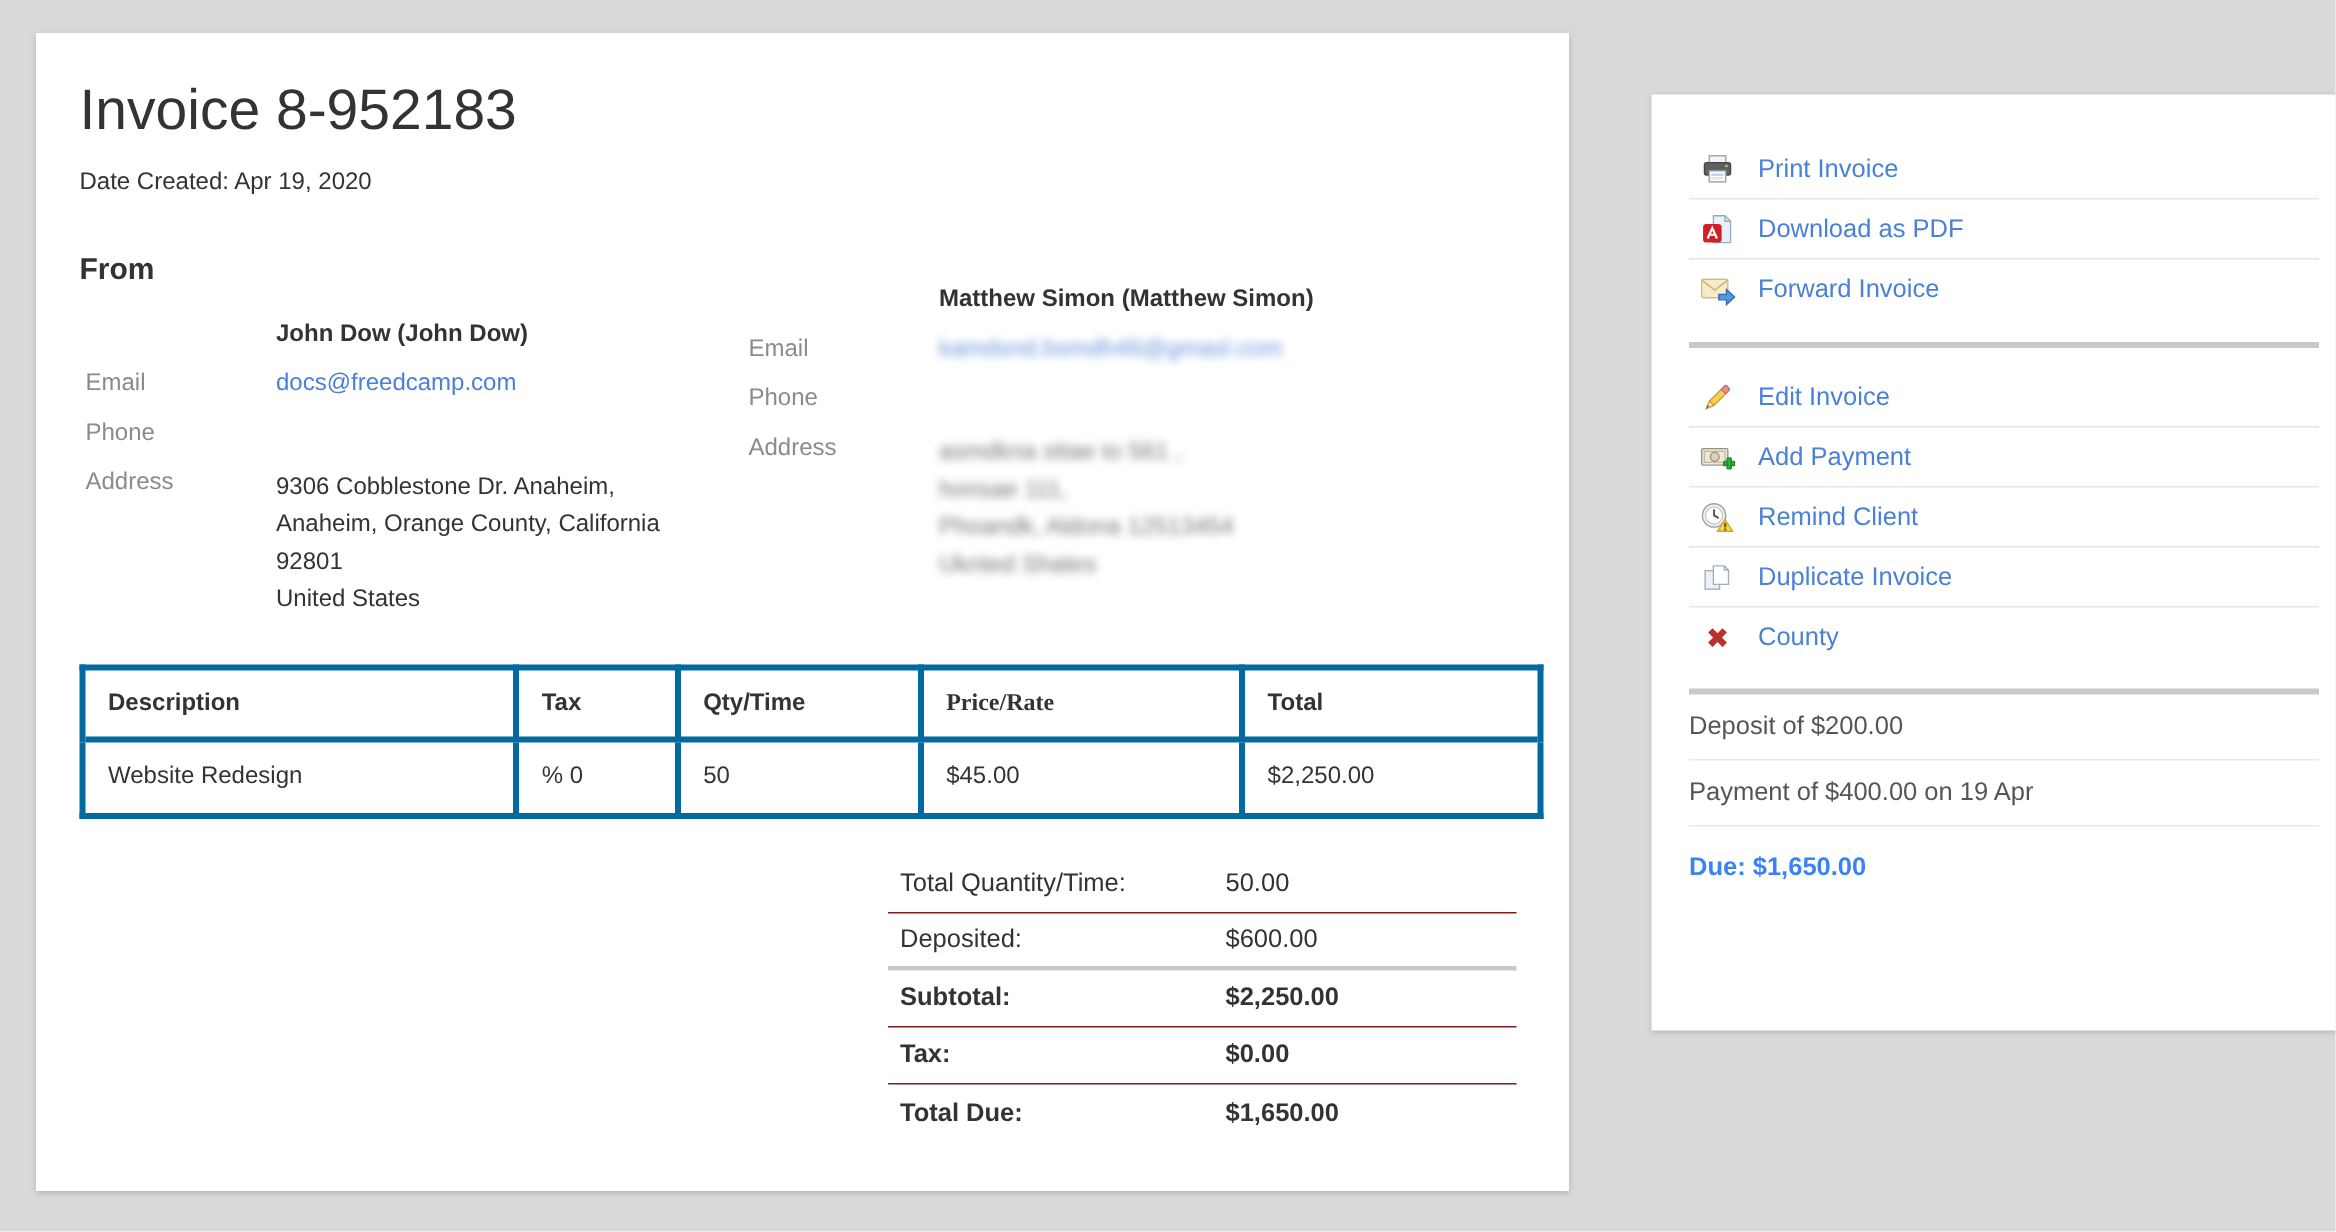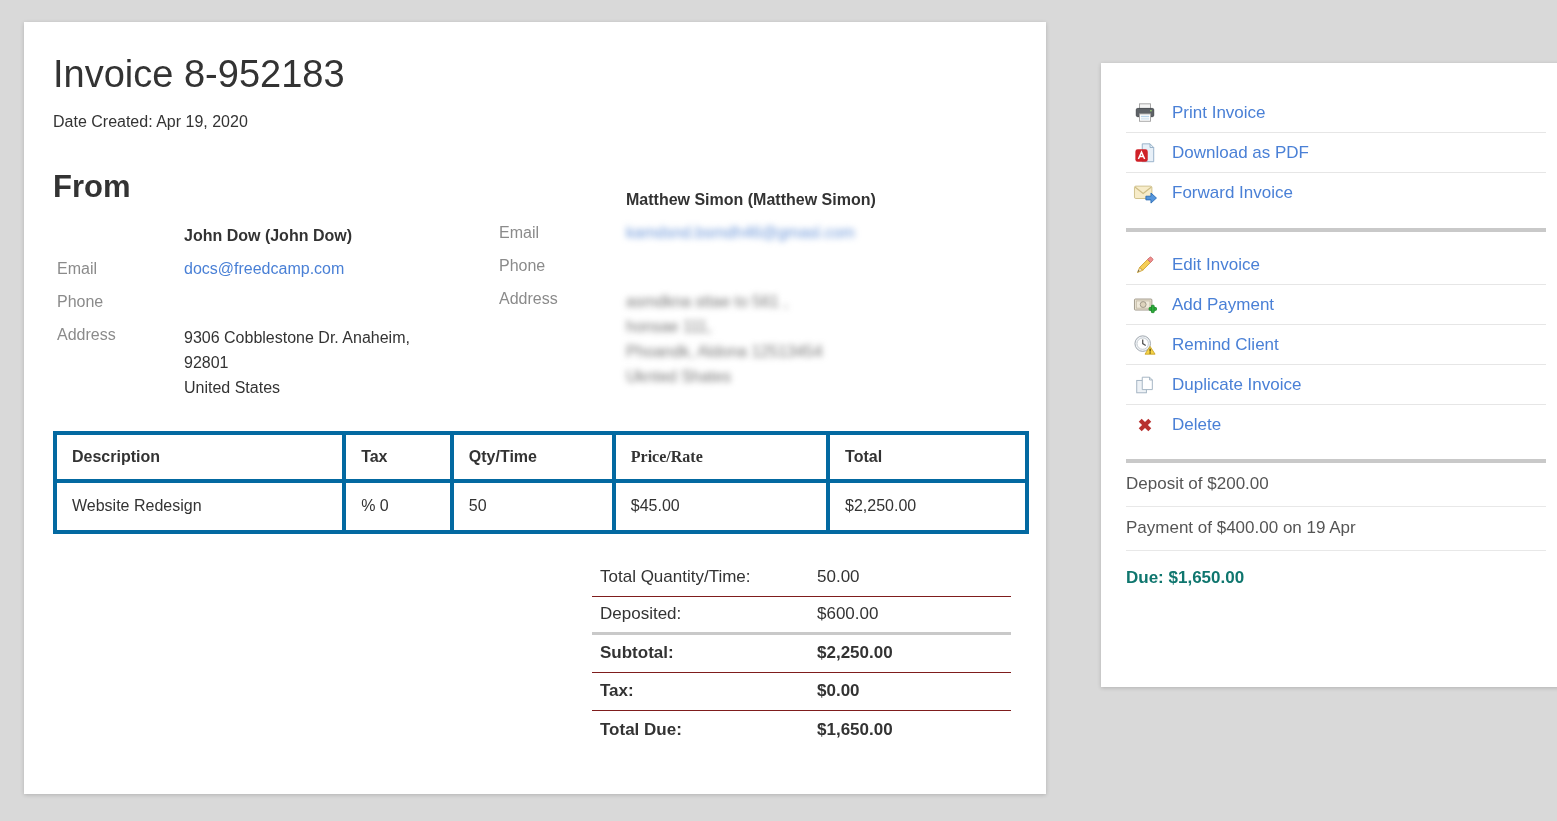--- a/index.html
+++ b/index.html
@@ -14,21 +14,21 @@
   .panel { position:absolute; background:#fff; box-shadow:0 1px 4px rgba(0,0,0,.18); }
 
   
   .main-panel { left:24px; top:22px; width:1022px; height:772px; padding:30px 35px 0 29px; }
   .invoice-title { margin:0; font-size:38px; font-weight:400; color:#333; line-height:1.2; }
   .date-created { margin-top:15px; font-size:16px; color:#333; }
 
   .parties { display:flex; margin-top:38px; }
   .party-from { width:442px; flex-shrink:0; }
   .party-to { flex:1; }
-  .party-heading { margin:0; font-size:31px; font-weight:700; color:#333; }
+  .party-heading { margin:0; font-size:20px; font-weight:700; color:#333; }
   .party-grid { margin-top:21px; display:grid; grid-template-columns:131px 1fr; row-gap:13px;
                 font-size:16px; line-height:20px; }
   .plabel { color:#8b8b8b; padding-left:4px; }
   .pvalue { min-height:20px; }
   .pname { font-weight:700; }
   .link { color:#4a80d6; text-decoration:none; cursor:pointer; }
   .addr div { line-height:25px; }
   .blur-line { filter:blur(3px); color:#777; }
   .blur-link { filter:blur(3px); color:#6b96d9; }
 
@@ -50,21 +50,21 @@
   .side-panel { left:1059px; top:63px; width:473px; height:624px; padding:30px 28px 0 25px;margin-left:42px; }
   .action-row { height:40px; display:flex; align-items:center; border-bottom:1px solid #e6e6e6; cursor:pointer; }
   .action-row.no-border { border-bottom:none; }
   .action-icon { width:24px; margin-left:7px; margin-right:15px; display:flex; align-items:center; justify-content:center; }
   .action-label { color:#4a80d6; font-size:17px; text-decoration:none; }
   .group-sep { height:4px; background:#c9c9c9; margin:15px 0 13px; }
   .group-sep.second { margin-top:14px; margin-bottom:0; }
 
   .ph-heading { margin:27px 0 12px; font-size:25px; font-weight:700; color:#333; }
   .ph-entry { font-size:17px; color:#555; padding:11px 0 12px; border-bottom:1px solid #e8e8e8; }
-  .ph-due { margin-top:17px; font-size:17px; font-weight:700; color:#0f766e; }
+  .ph-due { margin-top:17px; font-size:17px; font-weight:700; color:#3b82f6; }
 </style>
 </head>
 <body>
 
 <div class="panel main-panel">
   <h1 class="invoice-title">Invoice 8-952183</h1>
   <div class="date-created">Date Created: Apr 19, 2020</div>
 
   <div class="parties">
 
@@ -76,20 +76,21 @@
 
         <div class="plabel">Email</div>
         <div class="pvalue"><a class="link">docs@freedcamp.com</a></div>
 
         <div class="plabel">Phone</div>
         <div class="pvalue"></div>
 
         <div class="plabel">Address</div>
         <div class="pvalue addr">
           <div>9306 Cobblestone Dr. Anaheim,</div>
+          <div>Anaheim, Orange County, California</div>
           <div>92801</div>
           <div>United States</div>
         </div>
       </div>
     </section>
 
     <section class="party party-to">
       <div class="party-grid">
         <div class="plabel"></div>
         <div class="pvalue pname">Matthew Simon (Matthew Simon)</div>
@@ -246,21 +247,21 @@
     </span>
     <a class="action-label">Duplicate Invoice</a>
   </div>
 
   <div class="action-row no-border">
     <span class="action-icon">
       <svg width="20" height="20" viewBox="0 0 24 24">
         <path d="M4.5 8 L8 4.5 L12 8.5 L16 4.5 L19.5 8 L15.5 12 L19.5 16 L16 19.5 L12 15.5 L8 19.5 L4.5 16 L8.5 12 Z" fill="#b8312f"></path>
       </svg>
     </span>
-    <a class="action-label">Delete</a>
+    <a class="action-label">County</a>
   </div>
 
   <div class="group-sep second"></div>
 
   <div class="ph-entry">Deposit of $200.00</div>
   <div class="ph-entry">Payment of $400.00 on 19 Apr</div>
   <div class="ph-due">Due: $1,650.00</div>
 </aside>
 
 </body></html>

